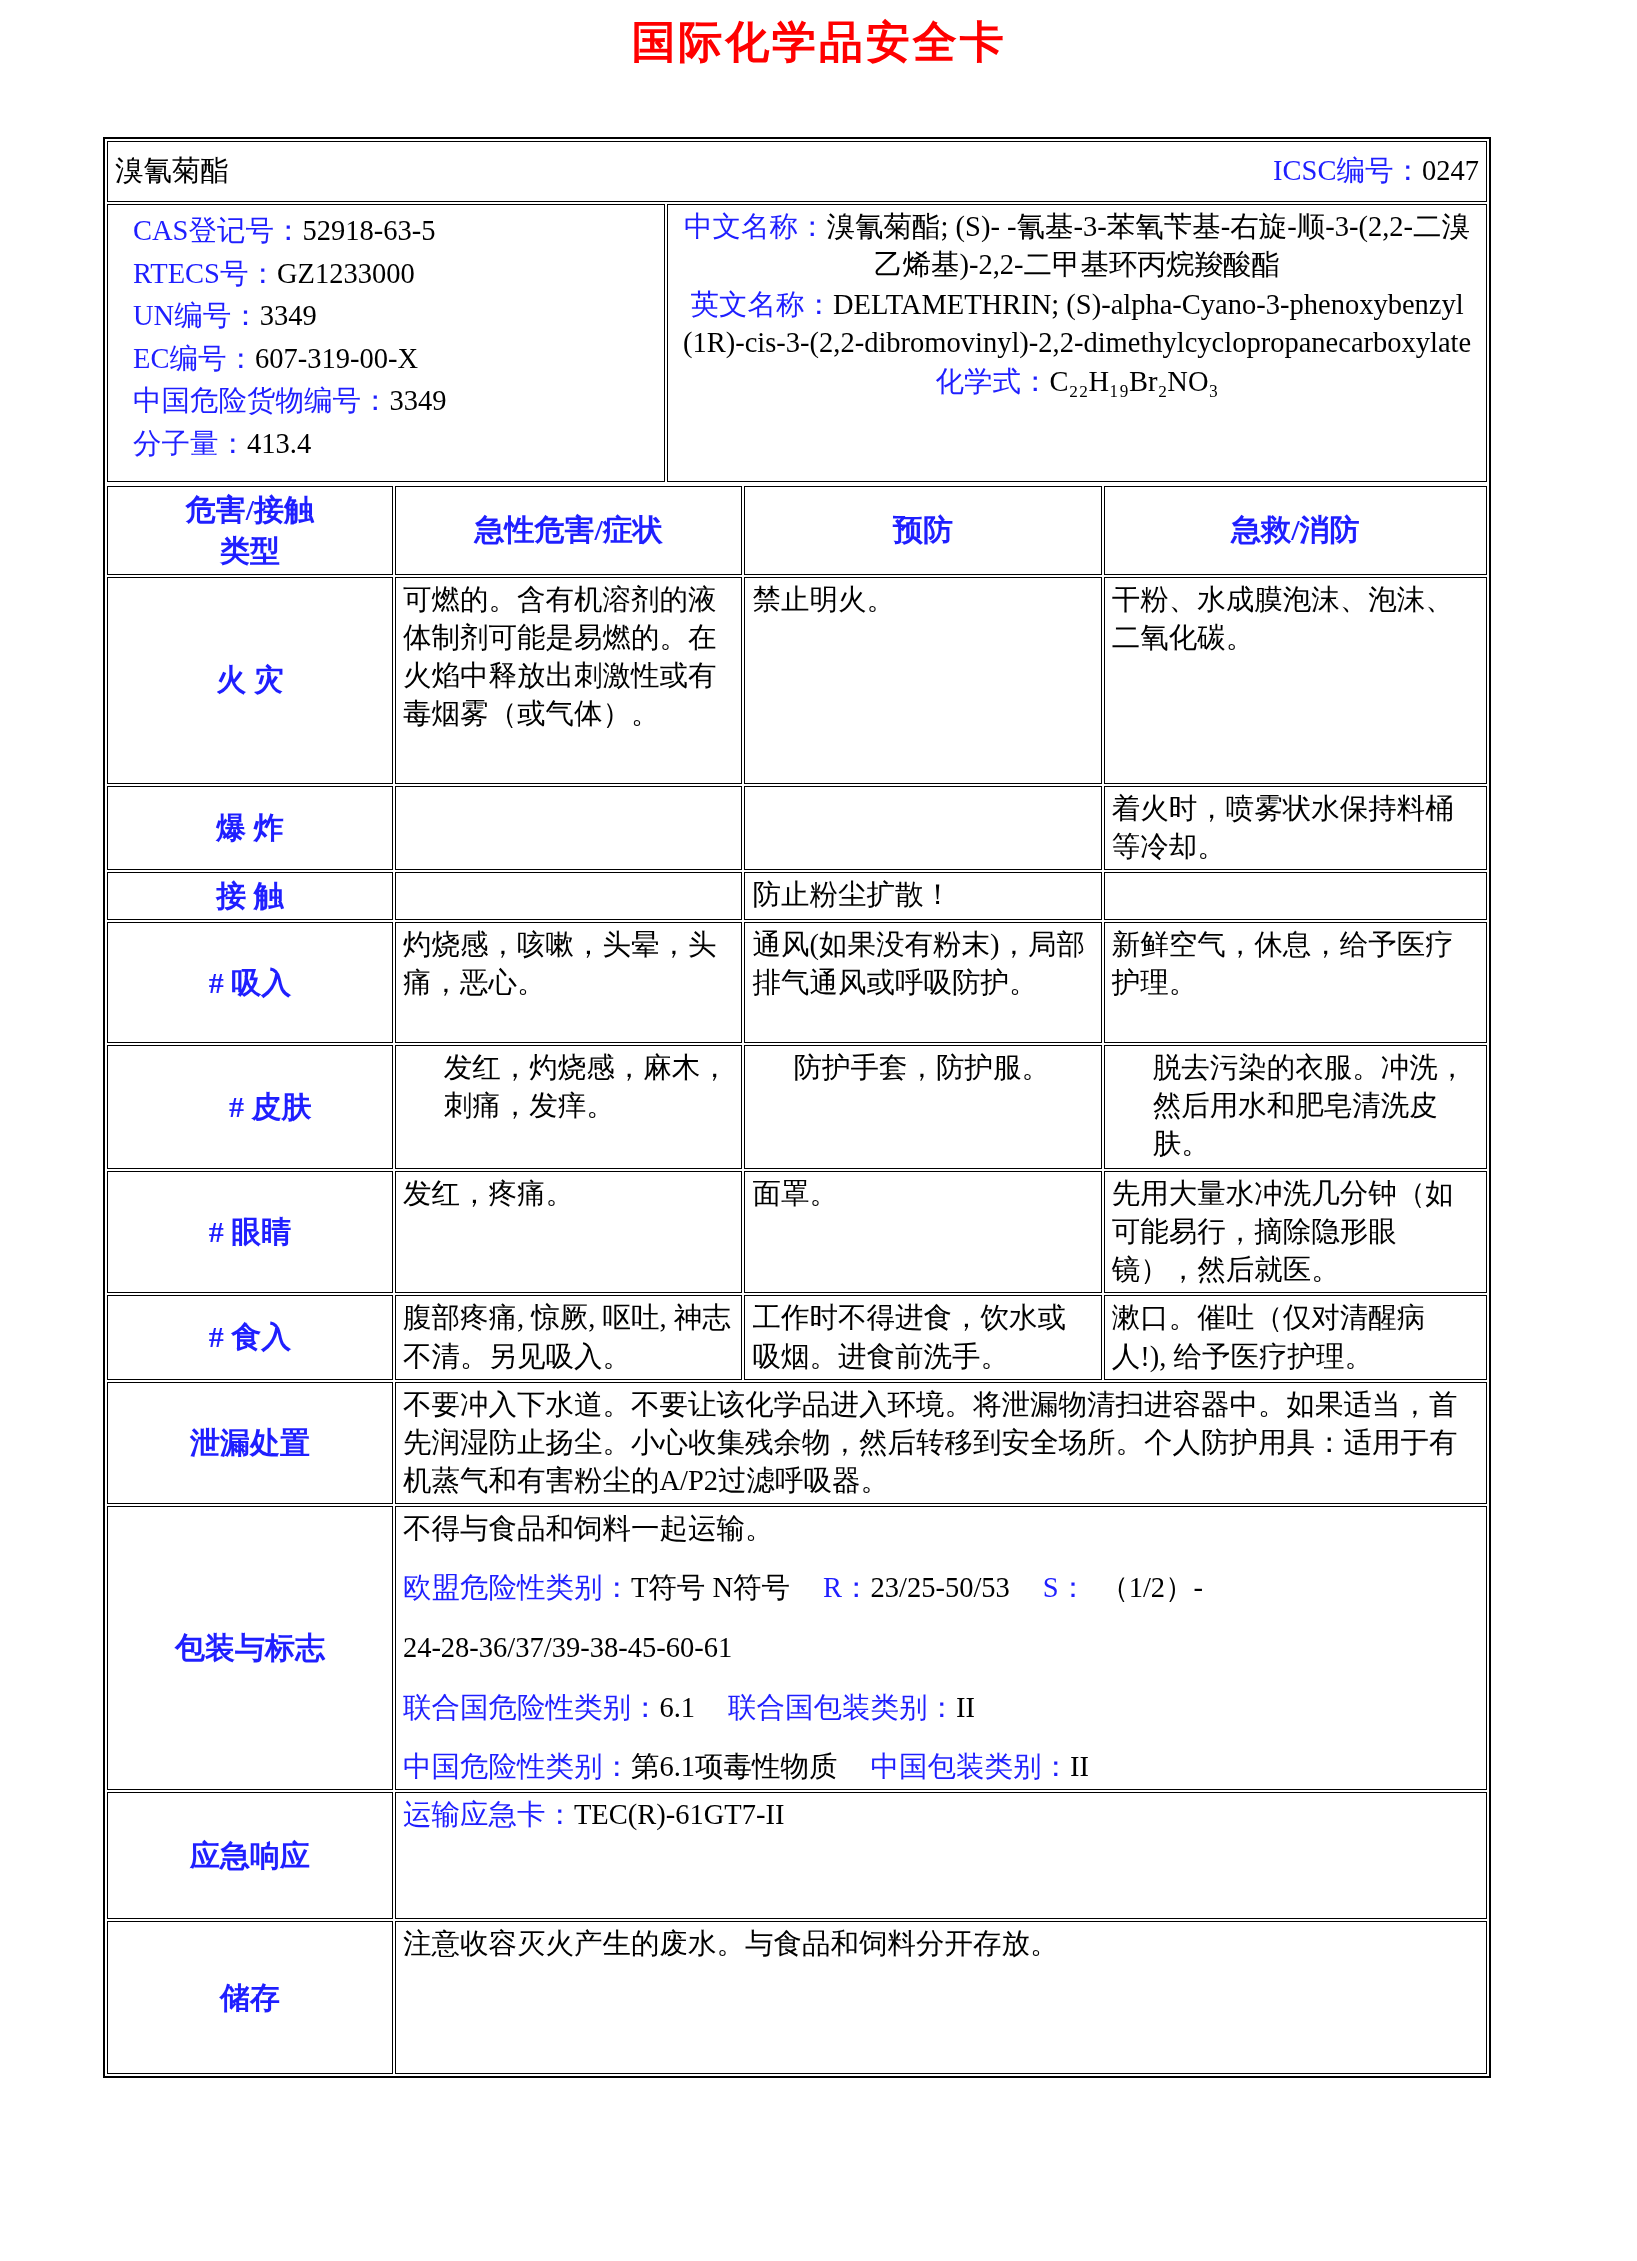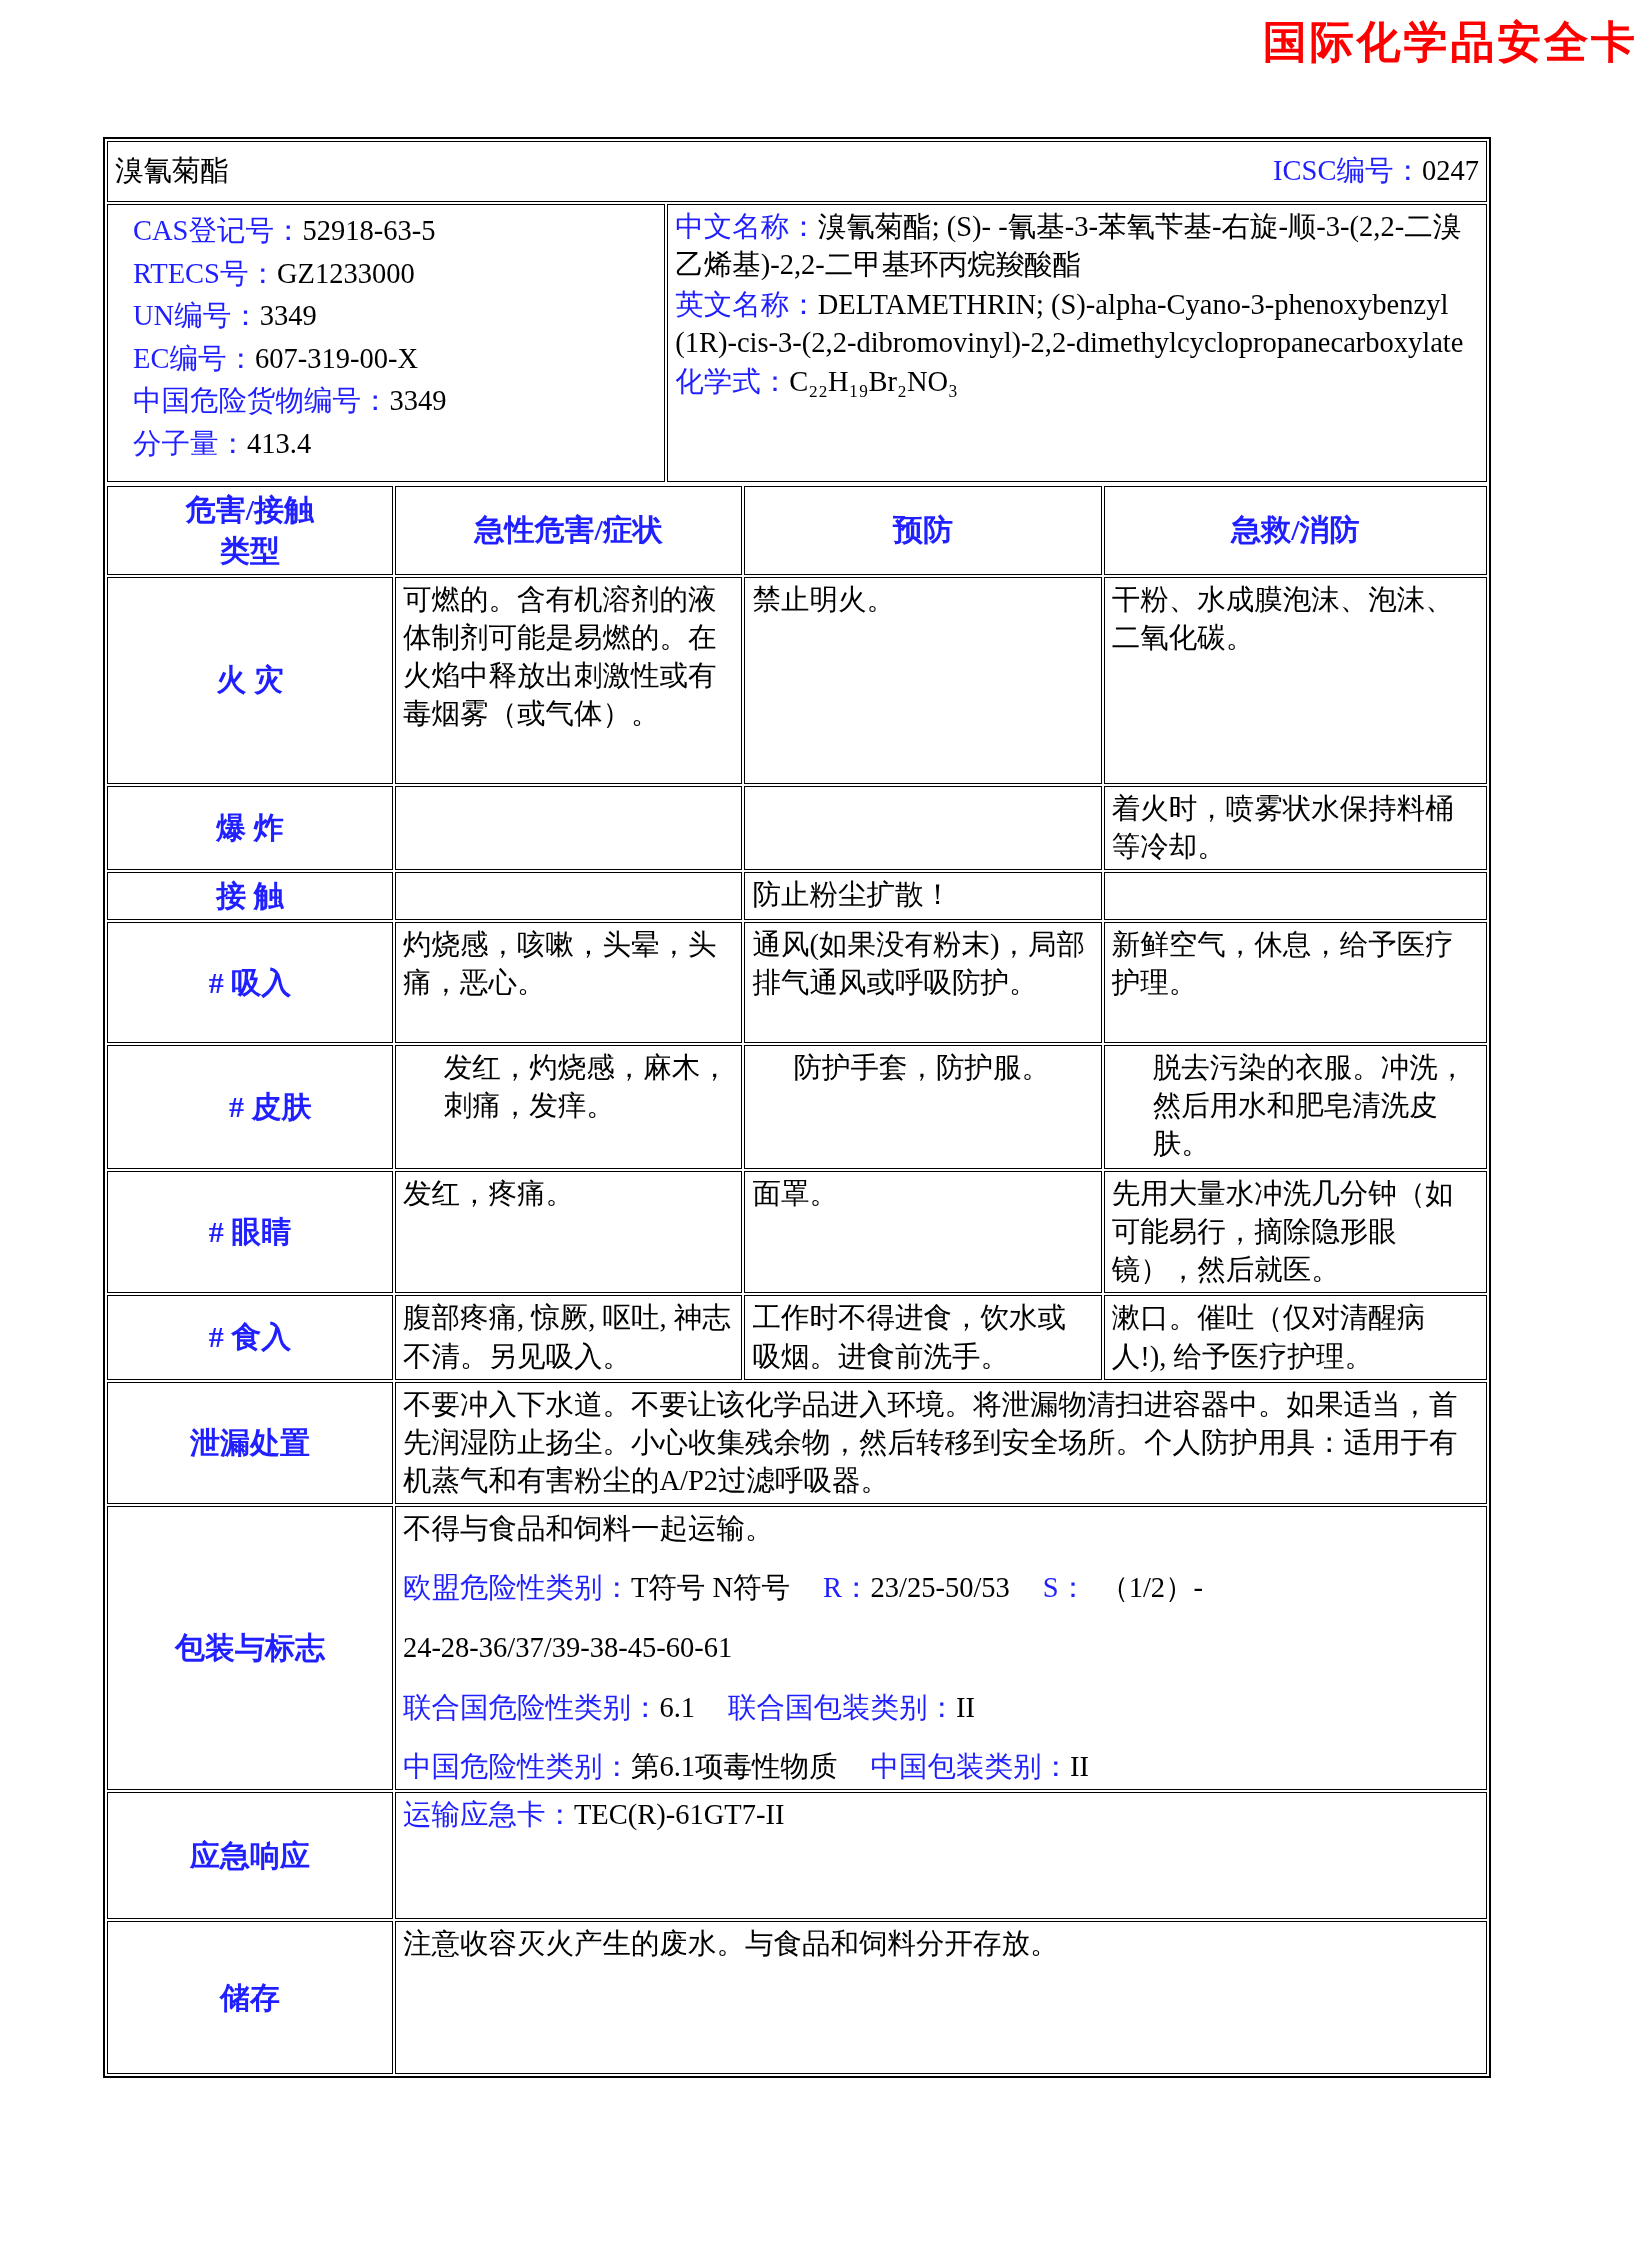--- a/index.html
+++ b/index.html
@@ -5,21 +5,21 @@
   html,body { margin:0; padding:0; background:#ffffff; }
   .page {
     position:relative;
     width:1638px; height:2261px;
     background:#ffffff;
     font-family:"Liberation Serif","DejaVu Serif",serif;
     color:#000;
   }
   .page-title {
     position:absolute; top:13px; left:0; width:100%;
-    text-align:right;
+    text-align:center;
     font-size:44px; font-weight:bold;
     color:#ff0000;
     letter-spacing:2.9px;
   }
   .card {
     position:absolute; left:103px; top:137px; width:1388px;
     border:2.1px solid #000;
     box-sizing:border-box;
     background:#fff;
   }
@@ -111,21 +111,21 @@
           <div class="idline">
             <span class="blue">EC编号：</span><span class="valtext">607-319-00-X</span>
           </div>
           <div class="idline">
             <span class="blue">中国危险货物编号：</span><span class="valtext">3349</span>
           </div>
           <div class="idline">
             <span class="blue">分子量：</span><span class="valtext">413.4</span>
           </div>
         </td>
-        <td style="height:278px;">
+        <td style="height:278px;text-align:center;">
           <div class="namepara">
             <span class="blue">中文名称：</span><span class="valtext">溴氰菊酯; (S)- -氰基-3-苯氧苄基-右旋-顺-3-(2,2-二溴乙烯基)-2,2-二甲基环丙烷羧酸酯</span>
           </div>
           <div class="namepara">
             <span class="blue">英文名称：</span><span class="valtext">DELTAMETHRIN; (S)-alpha-Cyano-3-phenoxybenzyl (1R)-cis-3-(2,2-dibromovinyl)-2,2-dimethylcyclopropanecarboxylate</span>
           </div>
           <div class="namepara">
             <span class="blue">化学式：</span><span class="valtext">C₂₂H₁₉Br₂NO₃</span>
           </div>
         </td>

